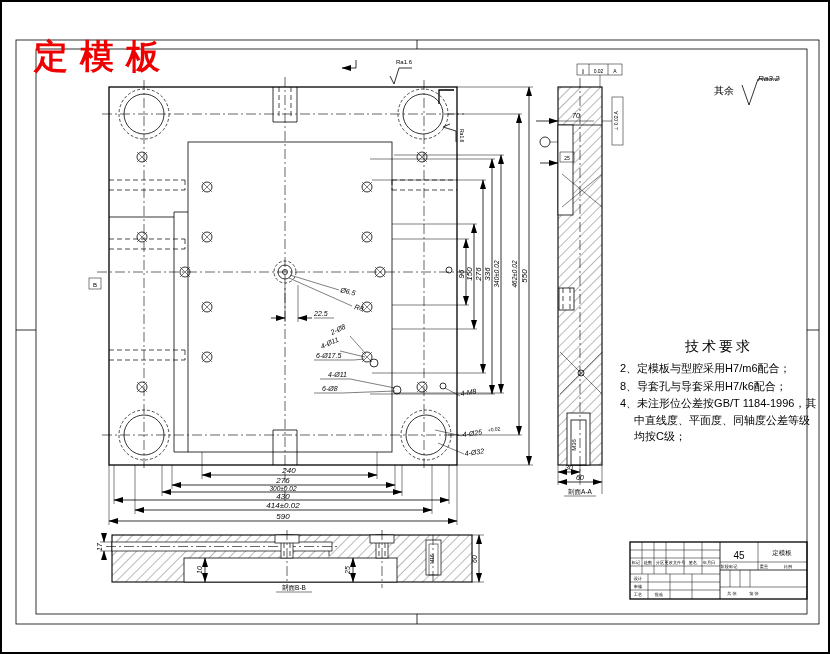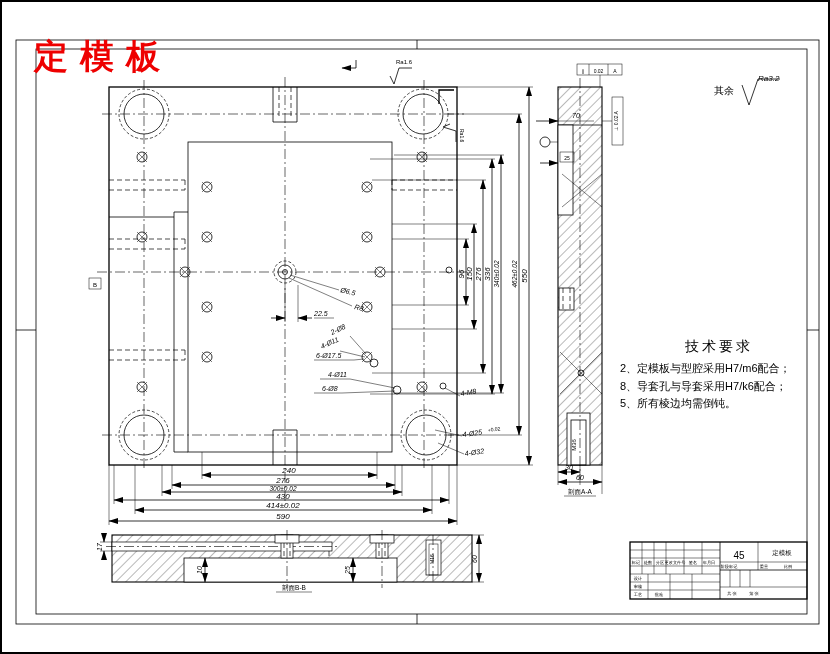--- a/index.html
+++ b/index.html
@@ -461,16 +461,16 @@
     <text x="752" y="593" class="t45" text-anchor="middle">第 张</text>
   </g>
 </svg>
 
 <div class="title-red">定模板</div>
 
 <div class="tech">
   <div class="hd">技术要求</div>
   <div class="it">2、定模板与型腔采用H7/m6配合；</div>
   <div class="it">8、导套孔与导套采用H7/k6配合；</div>
-  <div class="it">5、所有棱边均需倒钝。</div>
+  <div class="it">4、未注形位公差按GB/T 1184-1996，其中直线度、平面度、同轴度公差等级均按C级；</div>
 </div>
 
 </div>
 
 </body></html>

